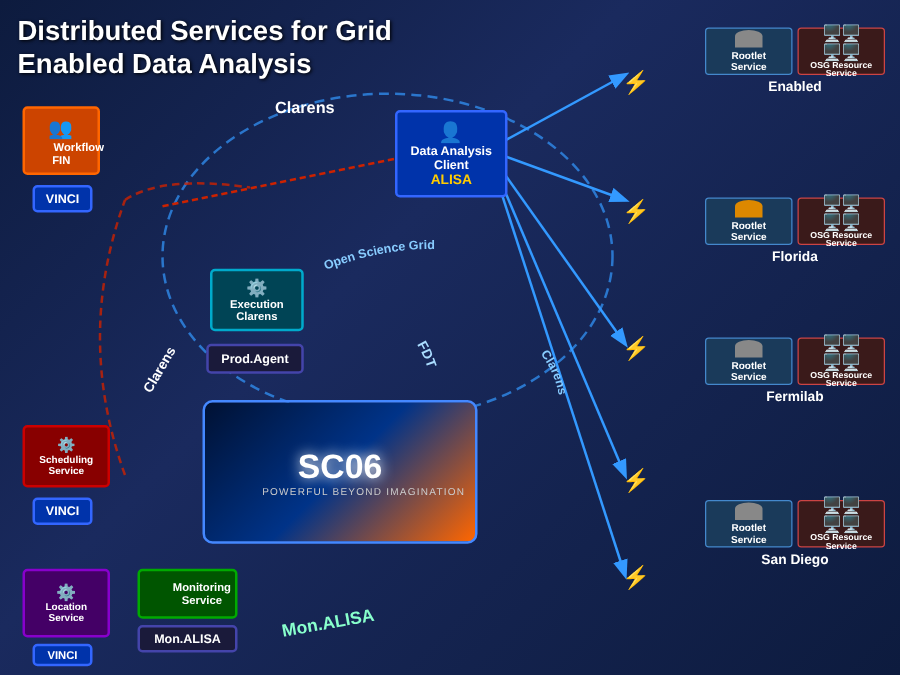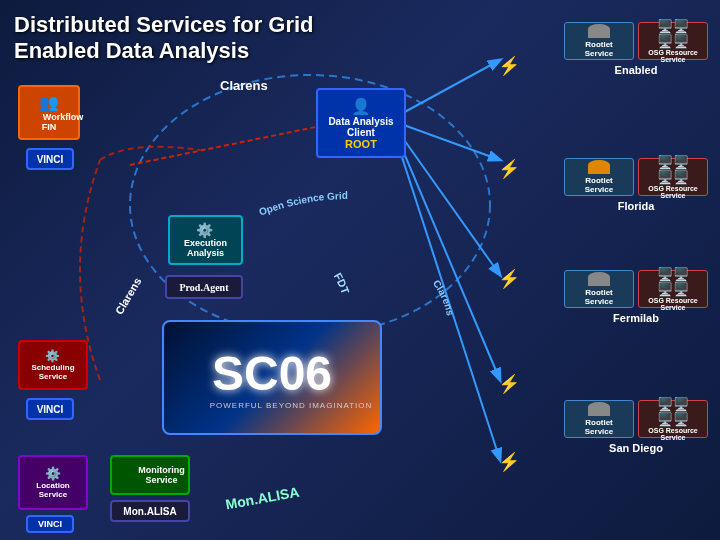--- a/index.html
+++ b/index.html
@@ -150,21 +150,21 @@
       position: absolute;
       background: linear-gradient(135deg, #001133 0%, #003388 50%, #ff6600 100%);
       border-radius: 8px;
       display: flex;
       flex-direction: column;
       align-items: center;
       justify-content: center;
       border: 2px solid #4488ff;
     }
     .sc06-text {
-      font-size: 48px;
+      font-size: 27px;
       font-weight: bold;
       color: #fff;
       text-shadow: 0 0 10px #fff;
     }
     .sc06-subtitle {
       font-size: 8px;
       color: #ccc;
       letter-spacing: 1px;
       text-transform: uppercase;
       margin-left: 38px;
@@ -241,30 +241,30 @@
   </div>
 
   <div class="box box-blue" style="left:26px; top:148px; width:48px; height:22px; font-size:10px;">
     <span>VINCI</span>
   </div>
 
   <div class="box box-blue" style="left:316px; top:88px; width:90px; height:70px;">
     <span style="font-size:16px;">👤</span>
     <span style="font-size:10px; white-space:pre-line;">Data Analysis
 Client</span>
-    <span style="font-size:11px; font-weight:bold; color:#ffcc00;">ROOT</span>
+    <span style="font-size:11px; font-weight:bold; color:#ffcc00;">ALISA</span>
   </div>
 
   <div class="box box-teal" style="left:168px; top:215px; width:75px; height:50px;">
     <span style="font-size:14px;">⚙️</span>
     <span style="font-size:9px; white-space:pre-line;">Execution
-Analysis</span>
-  </div>
-
-  <div class="box box-dark" style="left:165px; top:275px; width:78px; height:24px; font-size:10px;font-family:Liberation Serif, serif;">
+Clarens</span>
+  </div>
+
+  <div class="box box-dark" style="left:165px; top:275px; width:78px; height:24px; font-size:10px;">
     <span>Prod.Agent</span>
   </div>
 
   <div class="label-clarens" style="top:290px; left:108px; font-size:11px; transform: rotate(-60deg);">Clarens</div>
 
   <div class="box box-red" style="left:18px; top:340px; width:70px; height:50px;">
     <span style="font-size:12px;">⚙️</span>
     <span style="font-size:8px; white-space:pre-line; text-align:center;">Scheduling
 Service</span>
   </div>

